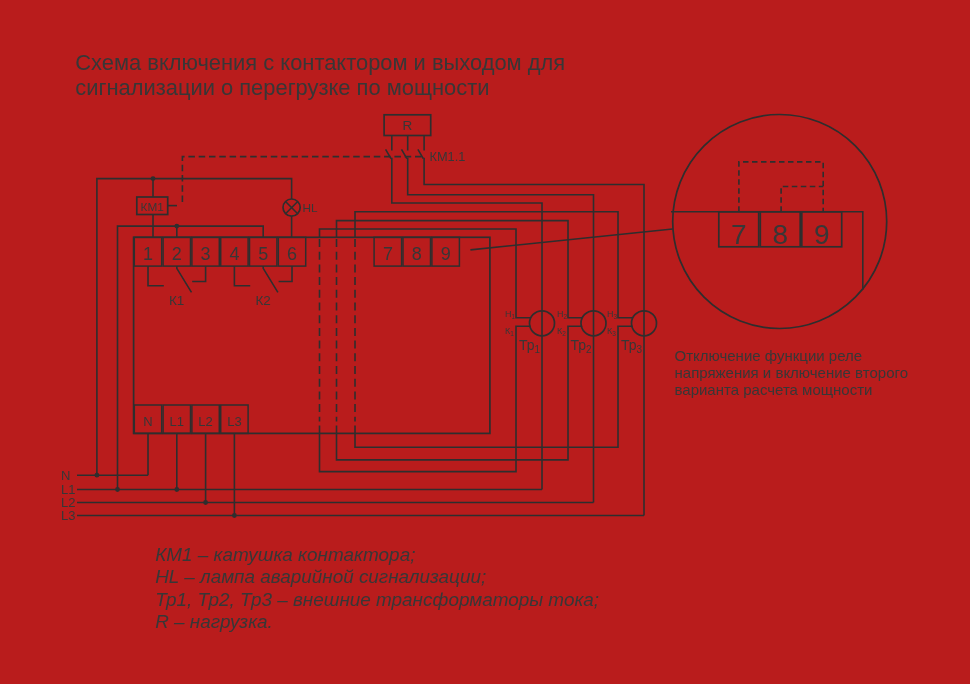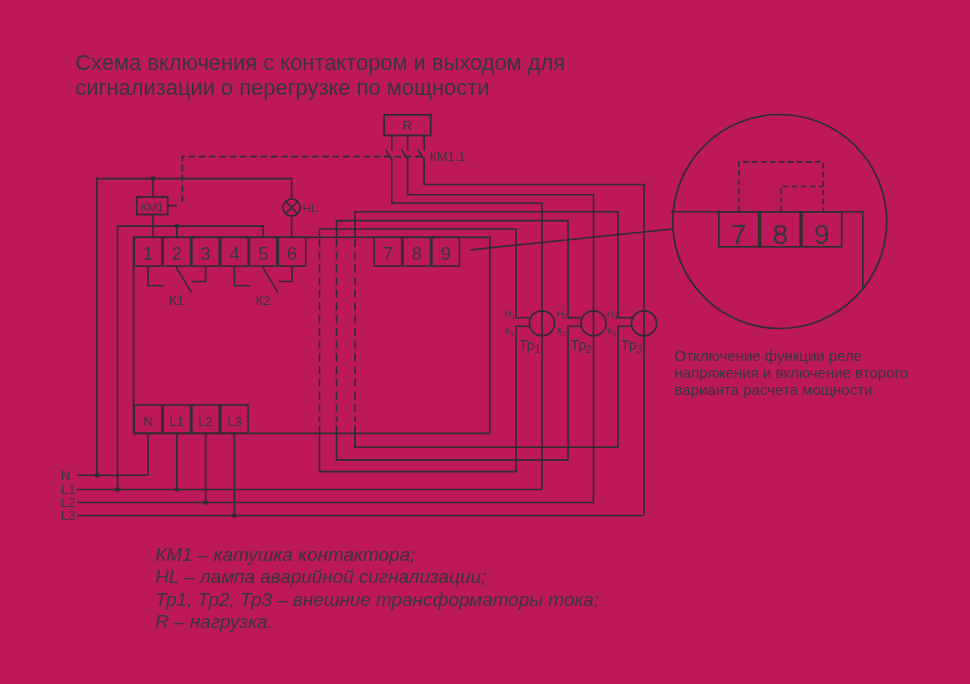--- a/index.html
+++ b/index.html
@@ -1,16 +1,16 @@
 <!DOCTYPE html>
 <html><head>
 <meta charset="utf-8">
 <style>
   html,body{margin:0;padding:0;background:#ffffff;}
-  .page{position:relative;width:970px;height:684px;background:#be185d;overflow:hidden;
+  .page{position:relative;width:970px;height:684px;background:#b91c1c;overflow:hidden;
         font-family:"Liberation Sans", sans-serif;}
   svg{position:absolute;left:0;top:0;}
   text{font-family:"Liberation Sans", sans-serif;fill:#373737;}
 </style>
 </head>
 <body>
 <div class="page">
 <svg width="970" height="684" viewBox="0 0 970 684">
   <g fill="none" stroke="#2e2e2e" stroke-width="1.6">
 

